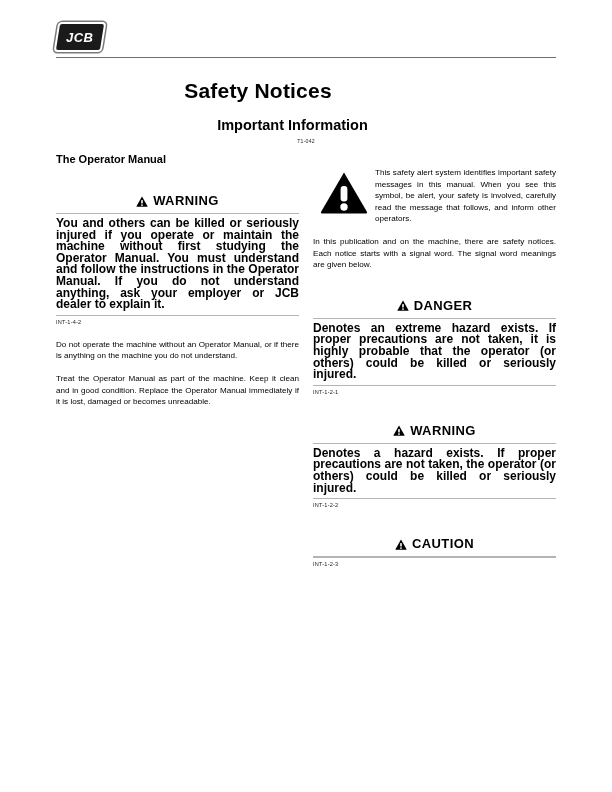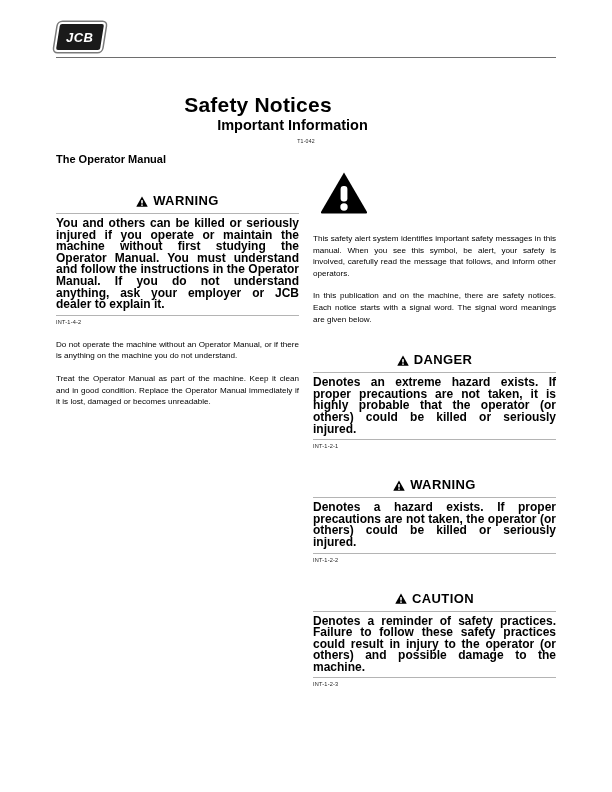--- a/index.html
+++ b/index.html
@@ -65,21 +65,20 @@
   
   .page-title {
     position: absolute;
     left: 0;
     top: 79px;
     width: 516px;
     text-align: center;
     font-size: 21px;
     font-weight: bold;
     letter-spacing: 0.2px;
-    margin-top: 14px;
   }
   .page-subtitle {
     position: absolute;
     left: 0;
     top: 117px;
     width: 585px;
     text-align: center;
     font-size: 14.5px;
     font-weight: bold;
   }
@@ -160,21 +159,20 @@
     margin: 11px 0 0 0;
   }
   .para.first { margin-top: 13px; }
 
   
   .alert-block {
     display: flex;
     align-items: flex-start;
     margin-top: 15px;
     gap: 0;
-    flex-direction: column;
   }
   .alert-icon-wrap {
     width: 62px;
     flex: 0 0 62px;
     display: flex;
     justify-content: center;
     padding-top: 4px;
   }
   .alert-text {
     flex: 1 1 auto;
@@ -287,19 +285,18 @@
         <span>
           <svg class="tri-small" viewBox="0 0 24 22" xmlns="http://www.w3.org/2000/svg">
             <path d="M12 1.2 L23 20.3 Q23.6 21.4 22.3 21.4 L1.7 21.4 Q0.4 21.4 1 20.3 Z" fill="#000"></path>
             <rect x="10.4" y="8" width="3.2" height="7.2" rx="1.2" fill="#fff"></rect>
             <circle cx="12" cy="18.2" r="1.8" fill="#fff"></circle>
           </svg>
         </span>
         <span class="signal-word">CAUTION</span>
       </div>
       <div class="rule"></div>
-      <p class="notice-body">Denotes a reminder of safety practices. Failure to follow these safety practices could result in injury to the operator (or others) and possible damage to the machine.</p>
       <div class="rule"></div>
       <div class="ref-code">INT-1-2-3</div>
     </div>
 
   </div>
 </div>
 
 </body></html>

